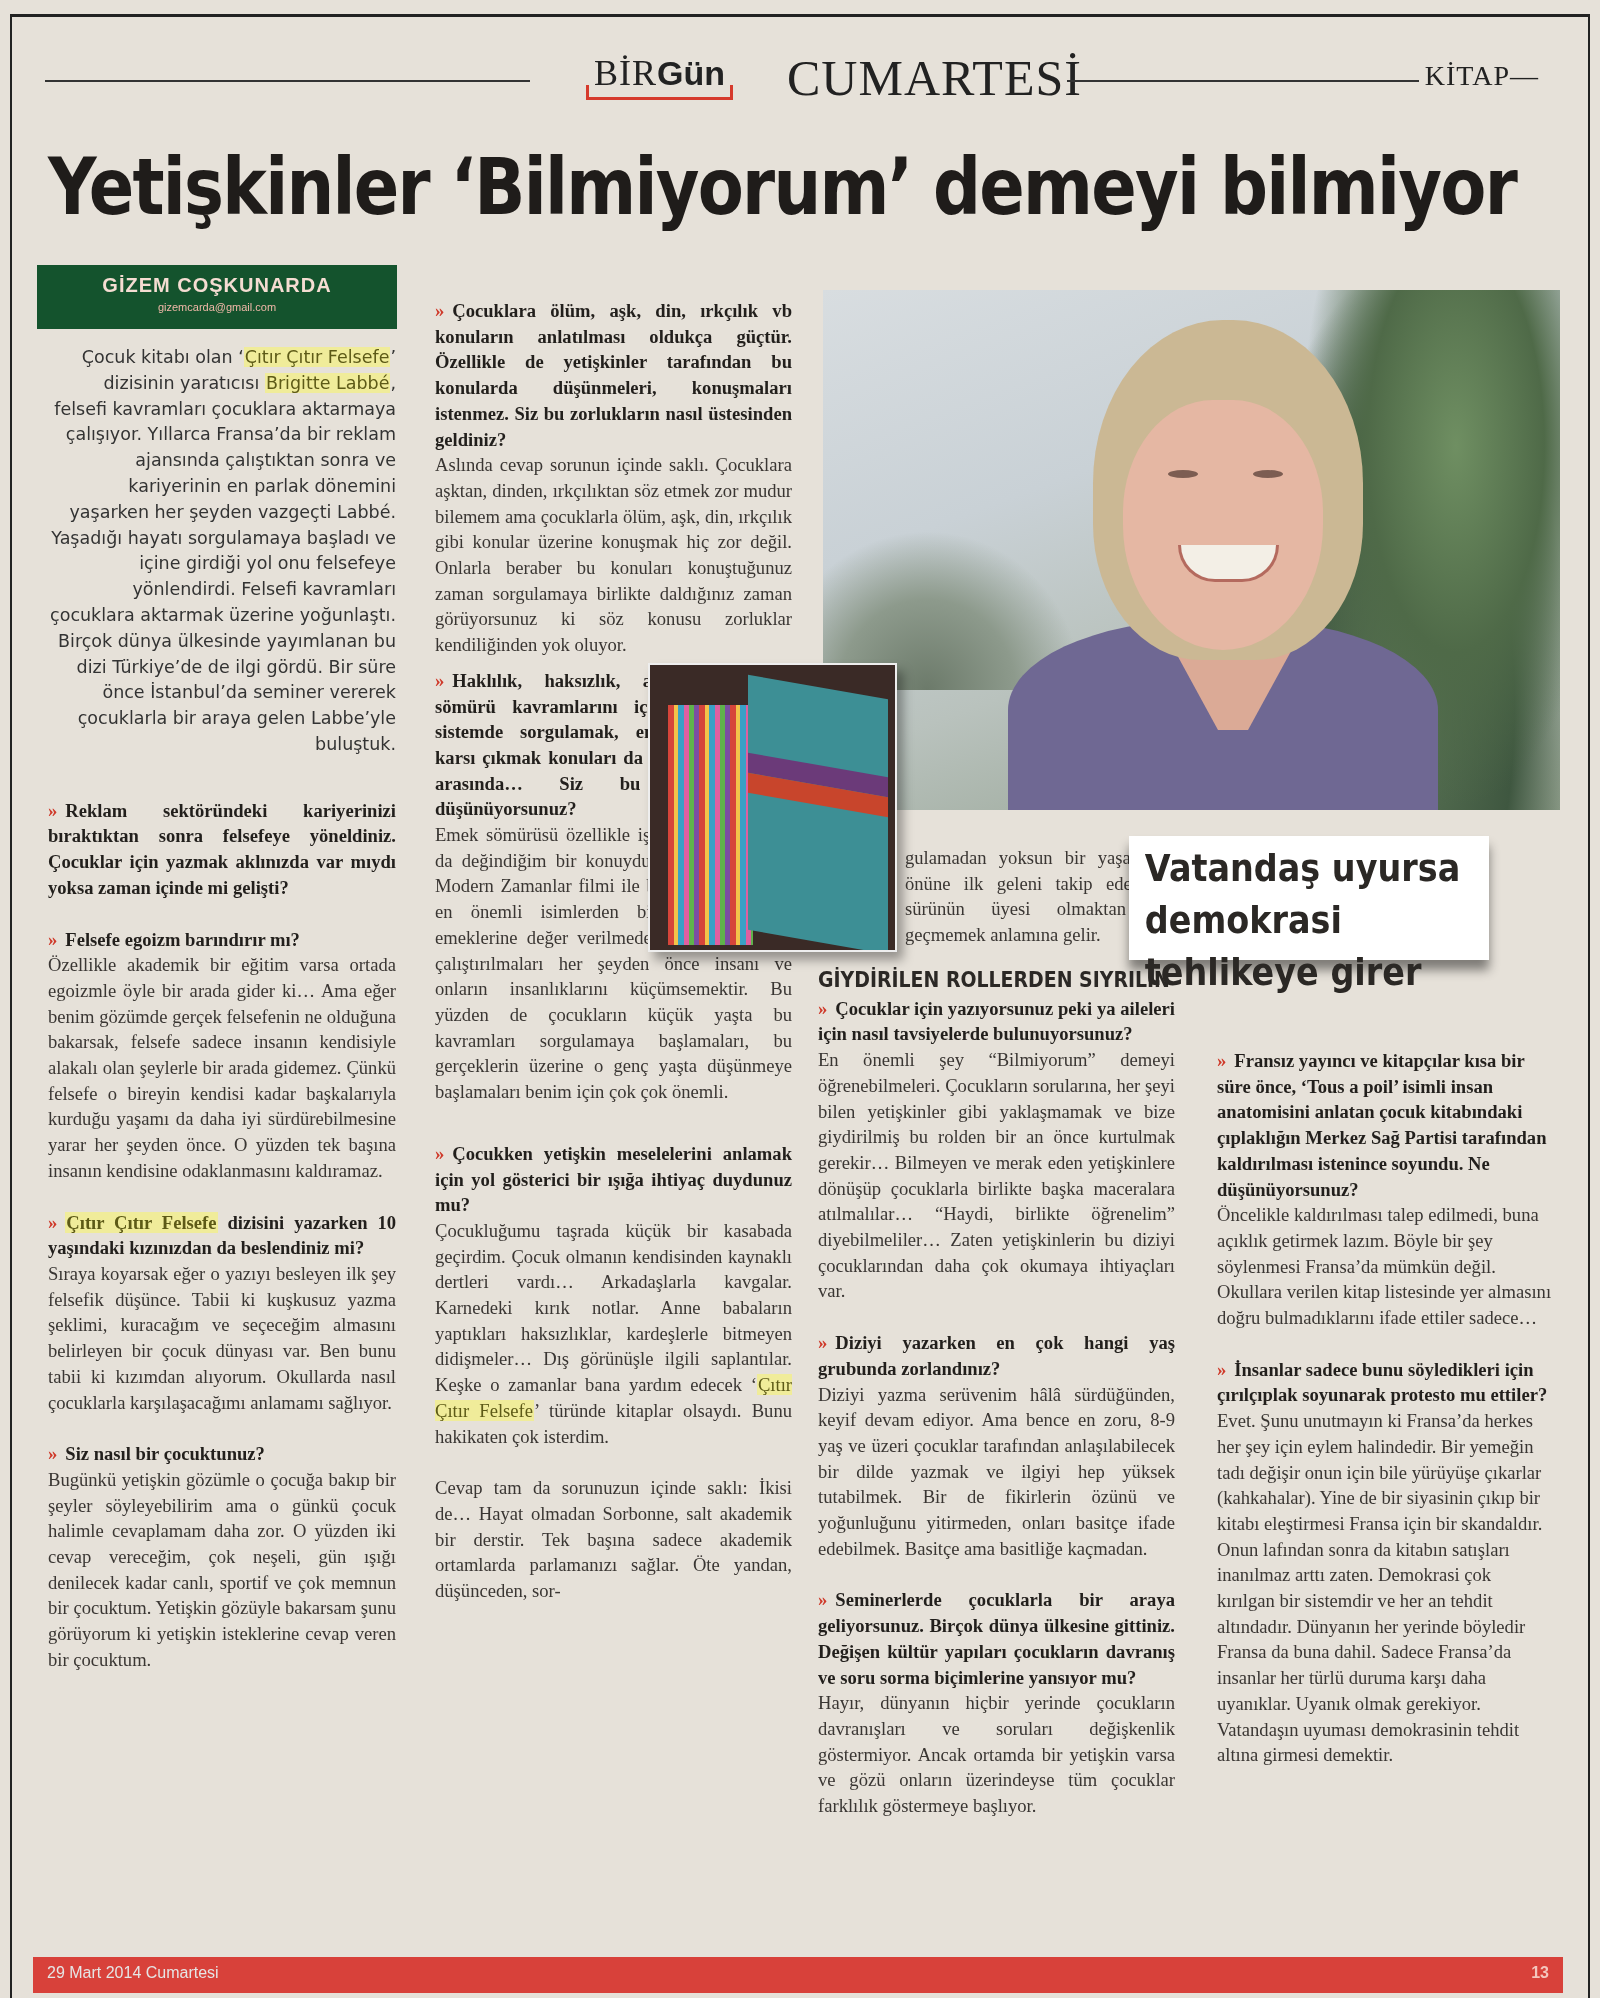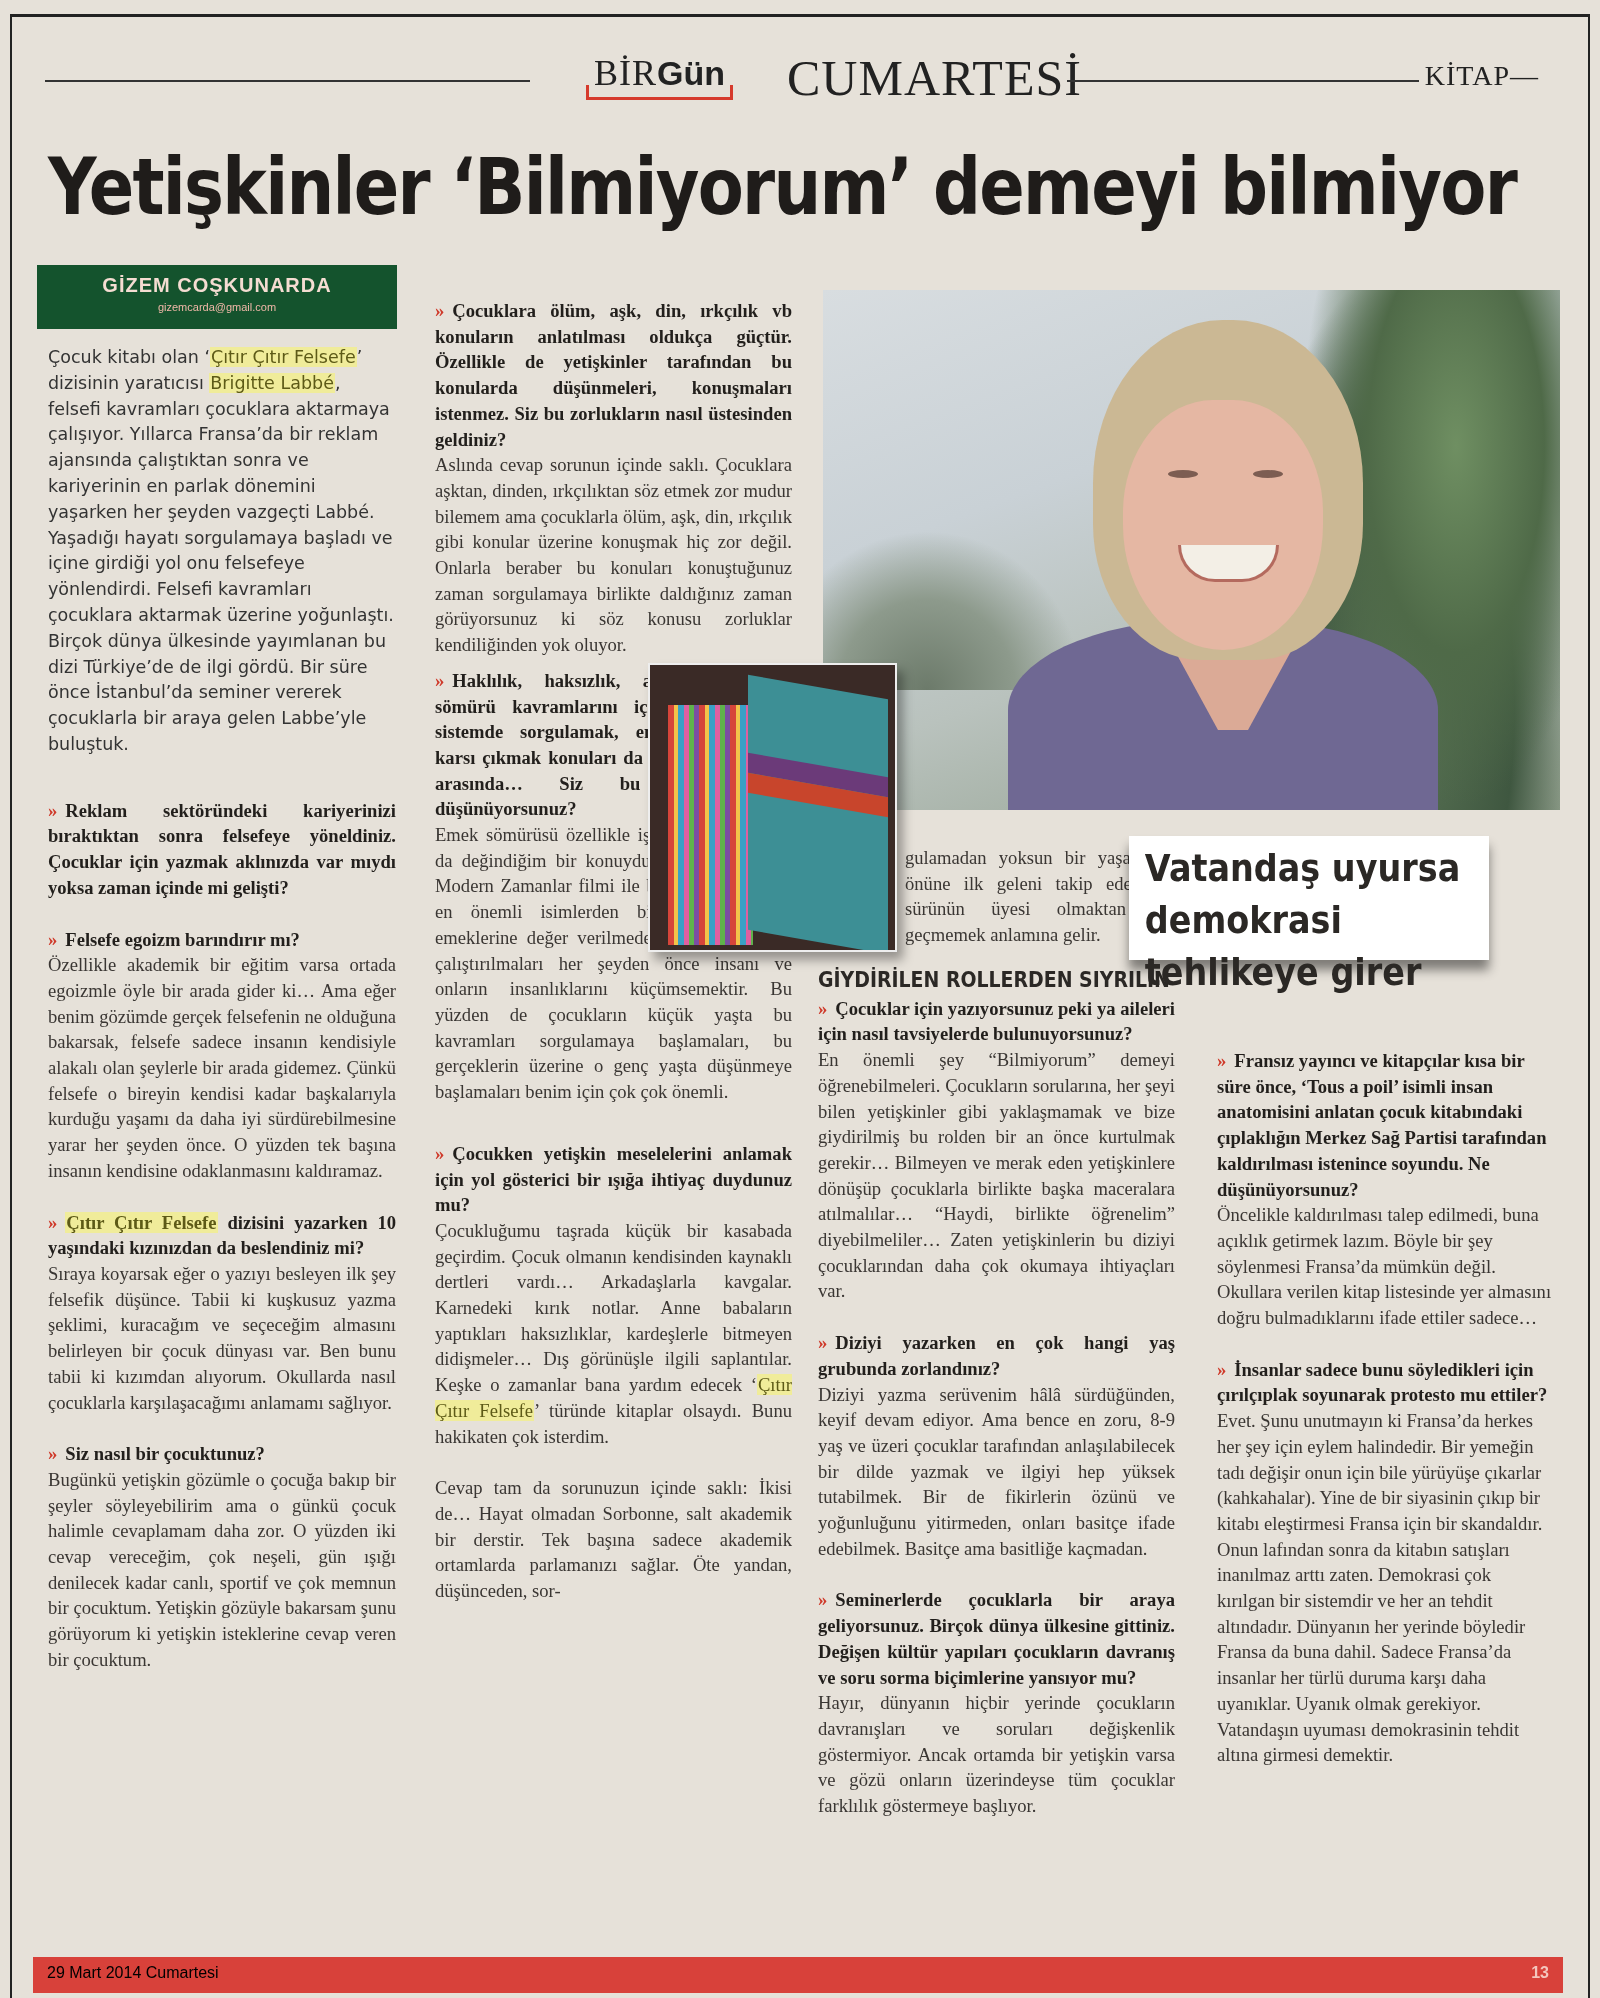--- a/index.html
+++ b/index.html
@@ -34,21 +34,21 @@
   }
   
   .byline {
     position:absolute; left:37px; top:265px; width:360px; height:64px;
     background:#14532d; color:#f5ddd2; text-align:center;
   }
   .byline .name { font-family:"Liberation Sans", sans-serif; font-weight:bold; font-size:20px; letter-spacing:1px; padding-top:9px; }
   .byline .email { font-family:"Liberation Sans", sans-serif; font-size:11px; margin-top:4px; color:#f0b8a8; }
   
   .col { position:absolute; font-size:18.6px; line-height:25.7px; text-align:justify; }
-  .intro { font-family:"DejaVu Sans", sans-serif; font-size:17.5px; line-height:25.8px; text-align:left; color:#333; }
+  .intro { font-family:"DejaVu Sans", sans-serif; font-size:17.5px; line-height:25.8px; text-align:right; color:#333; }
   .hl { background:#f0ec9a; color:#5d5a17; padding:0 1px; }
   .q { font-weight:bold; margin-top:18px; color:#221f1c; }
   .q:first-child { margin-top:0; }
   .a { color:#3a3633; }
   .arrow { color:#cf3a2a; font-weight:bold; margin-right:8px; }
   .subhead { font-family:"DejaVu Sans", sans-serif; font-weight:bold; font-size:21px; letter-spacing:0px; color:#2b2825; margin-top:20px; transform:scaleX(0.9); transform-origin:left; white-space:nowrap; }
   
   .photo {
     position:absolute; left:823px; top:290px; width:737px; height:520px;
     background:linear-gradient(160deg,#d8dde0 0%,#c9d1d6 35%,#b9c2bd 60%,#8c9b88 100%);
@@ -80,21 +80,21 @@
   .sidebox {
     position:absolute; left:1129px; top:836px; width:360px; height:124px;
     background:#ffffff; box-shadow:0 10px 10px rgba(0,0,0,0.45);
   }
   .sidebox-title { padding:6px 0 0 18px; font-family:"DejaVu Sans", sans-serif; font-weight:bold; font-size:38px; line-height:52px; color:#2b2825; transform:scaleX(0.88); transform-origin:left; white-space:nowrap; }
   
   .footer {
     position:absolute; left:33px; top:1957px; width:1530px; height:36px;
     background:#d8413a;
   }
-  .footer-date { position:absolute; left:14px; top:7px; font-family:"Liberation Sans", sans-serif; font-size:16px; color:#000000; }
+  .footer-date { position:absolute; left:14px; top:7px; font-family:"Liberation Sans", sans-serif; font-size:16px; color:#e5e5e5; }
   .footer-page { position:absolute; right:14px; top:7px; font-family:"Liberation Sans", sans-serif; font-weight:bold; font-size:16px; color:#f4c6bd; }
 </style>
 </head>
 <body>
 
 <div class="page-frame"></div>
 
 <div class="masthead">
   <div class="rule" style="left:0;width:485px;"></div>
   <div class="logo">

